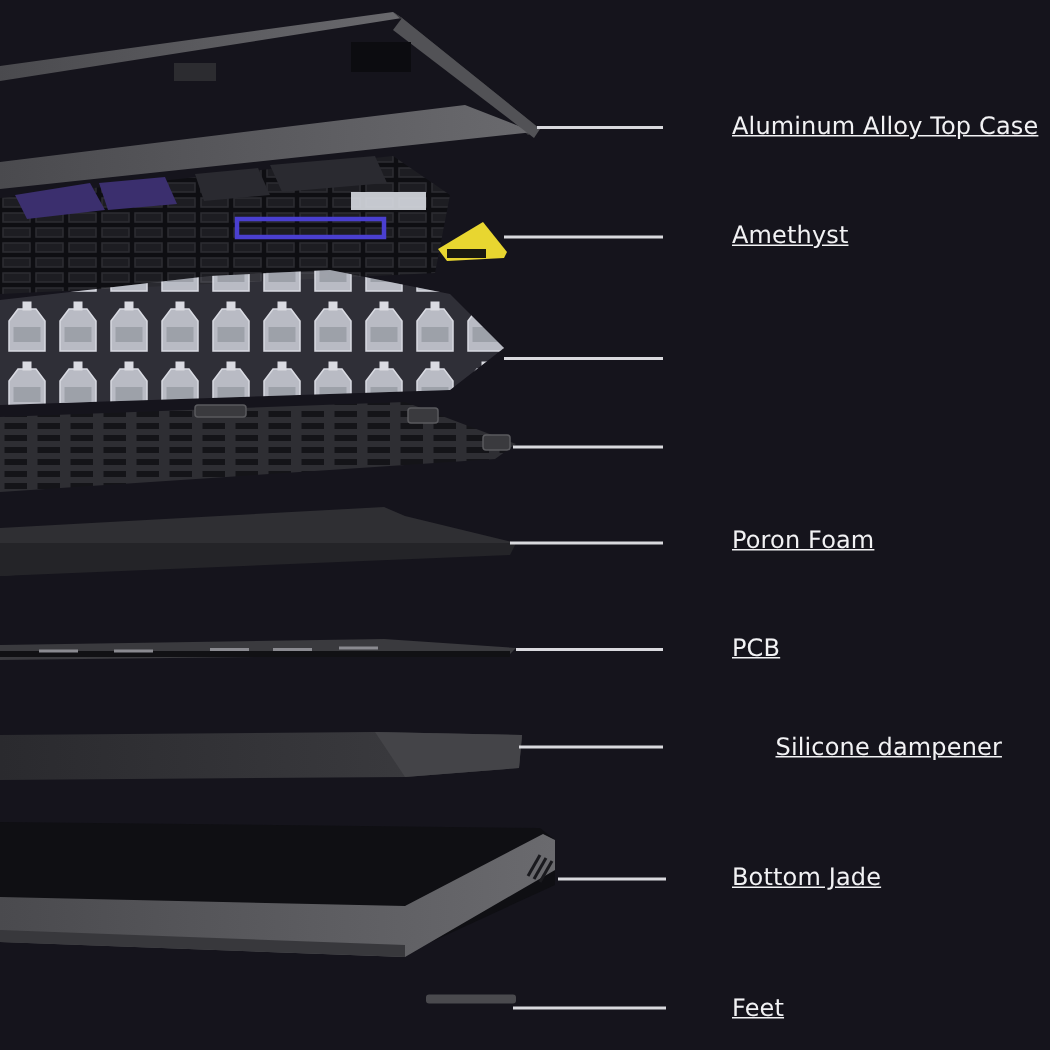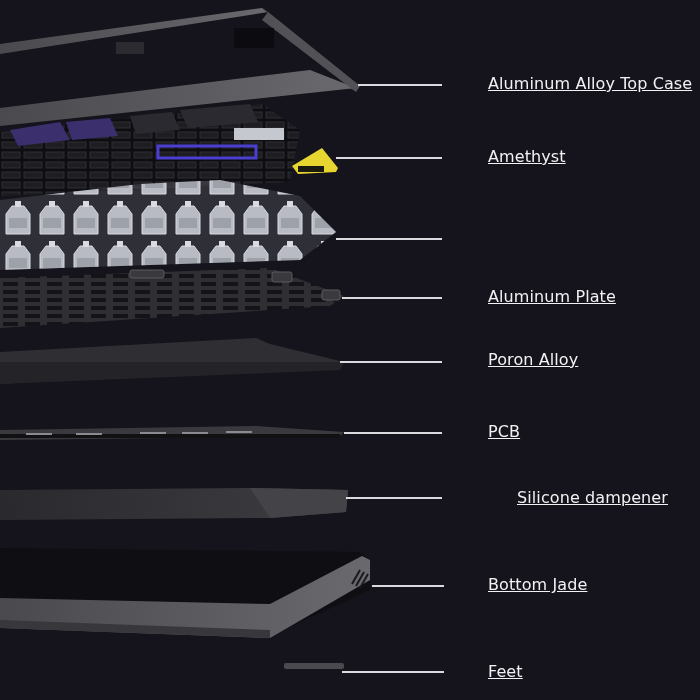--- a/index.html
+++ b/index.html
@@ -118,19 +118,18 @@
   <div class="leader" style="left:336px; top:238px; width:106px;"></div>
   <div class="leader" style="left:342px; top:297px; width:100px;"></div>
   <div class="leader" style="left:340px; top:361px; width:102px;"></div>
   <div class="leader" style="left:344px; top:432px; width:98px;"></div>
   <div class="leader" style="left:346px; top:497px; width:96px;"></div>
   <div class="leader" style="left:372px; top:585px; width:72px;"></div>
   <div class="leader" style="left:342px; top:671px; width:102px;"></div>
 
   <div class="label" style="top:74px;">Aluminum Alloy Top Case</div>
   <div class="label" style="top:147px;">Amethyst</div>
-  <div class="label" style="top:287px;">Aluminum Plate</div>
-  <div class="label" style="top:350px;">Poron Alloy</div>
+  <div class="label" style="top:350px;">Poron Foam</div>
   <div class="label" style="top:422px;text-align:center;">PCB</div>
   <div class="label" style="top:488px;margin-left:29px;">Silicone dampener</div>
   <div class="label" style="top:575px;">Bottom Jade</div>
   <div class="label" style="top:662px;">Feet</div>
 </div>
 
 </body></html>

